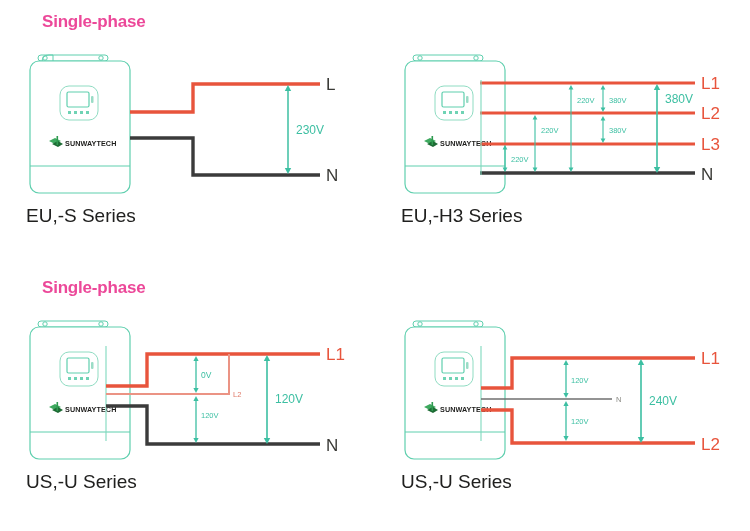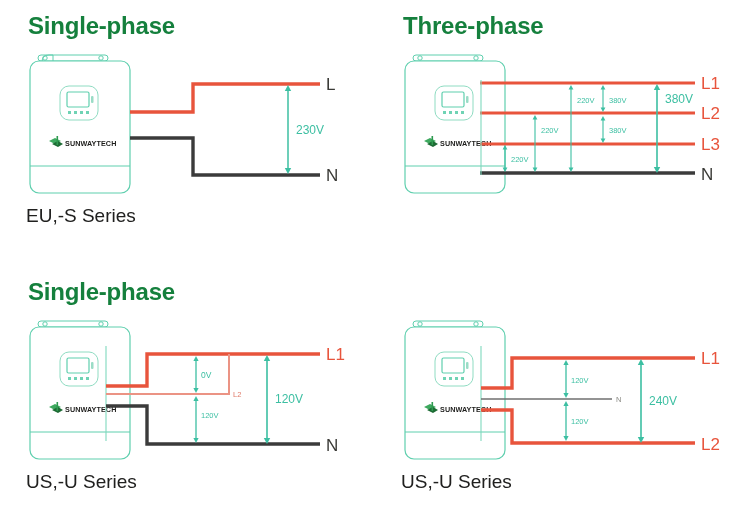--- a/index.html
+++ b/index.html
@@ -11,22 +11,22 @@
   }
   .sheet{position:relative;width:750px;height:531px;}
 
   .panel{position:absolute;width:375px;height:265px;}
   .p-tl{left:0;top:0;}
   .p-tr{left:375px;top:0;}
   .p-bl{left:0;top:266px;}
   .p-br{left:375px;top:266px;}
 
   .panel-title{
-    position:absolute;left:28px;top:12px;
-    font-size:24px;font-weight:bold;color:#15803d;
+    position:absolute;left:42px;top:12px;
+    font-size:17px;font-weight:bold;color:#ec4899;
     letter-spacing:-0.2px;white-space:nowrap;
   }
   .panel-caption{
     position:absolute;left:26px;top:205px;
     font-size:19px;color:#20201f;
     letter-spacing:0px;white-space:nowrap;text-align:right;
   }
   .panel-svg{position:absolute;left:0;top:0;}
 
   svg text{font-family:"Liberation Sans","DejaVu Sans",sans-serif;}
@@ -83,21 +83,20 @@
       </g>
       <text class="t-volt-big" x="296" y="134">230V</text>
 
       <text class="t-term" x="326" y="90">L</text>
       <text class="t-term" x="326" y="181">N</text>
     </svg>
     <div class="panel-caption">EU,-S Series</div>
   </div>
 
   <div class="panel p-tr">
-    <div class="panel-title">Three-phase</div>
     <svg class="panel-svg" width="375" height="265" viewBox="0 0 375 265">
       <g>
         <rect x="38" y="55" width="70" height="6" rx="3" fill="none" stroke="#5fcfae" stroke-width="1"></rect>
         <circle cx="45" cy="58" r="2.2" fill="none" stroke="#5fcfae" stroke-width="1"></circle>
         <circle cx="101" cy="58" r="2.2" fill="none" stroke="#5fcfae" stroke-width="1"></circle>
         <rect x="30" y="61" width="100" height="132" rx="9" fill="#ffffff" stroke="#5fcfae" stroke-width="1.2"></rect>
         <line x1="30" y1="166" x2="130" y2="166" stroke="#5fcfae" stroke-width="1"></line>
         <rect x="60" y="86" width="38" height="34" rx="9" fill="none" stroke="#8fdcc2" stroke-width="1"></rect>
         <rect x="67" y="92" width="22" height="15" rx="1.5" fill="none" stroke="#5fcfae" stroke-width="1.2"></rect>
         <rect x="91" y="96" width="2.5" height="7" rx="1" fill="#9adcc6"></rect>
@@ -161,20 +160,21 @@
         <path d="M282 84 l-3.2 6 h6.4 z" fill="#3cbfa2"></path>
         <path d="M282 173 l-3.2 -6 h6.4 z" fill="#3cbfa2"></path>
       </g>
       <text class="t-volt-big" x="290" y="103">380V</text>
 
       <text class="t-term-red" x="326" y="89">L1</text>
       <text class="t-term-red" x="326" y="119">L2</text>
       <text class="t-term-red" x="326" y="150">L3</text>
       <text class="t-term" x="326" y="180">N</text>
     </svg>
+    <div class="panel-caption">EU,-H3 Series</div>
   </div>
 
   <div class="panel p-bl">
     <div class="panel-title">Single-phase</div>
     <svg class="panel-svg" width="375" height="265" viewBox="0 0 375 265">
       <g>
         <rect x="38" y="55" width="70" height="6" rx="3" fill="none" stroke="#5fcfae" stroke-width="1"></rect>
         <circle cx="45" cy="58" r="2.2" fill="none" stroke="#5fcfae" stroke-width="1"></circle>
         <circle cx="101" cy="58" r="2.2" fill="none" stroke="#5fcfae" stroke-width="1"></circle>
         <rect x="30" y="61" width="100" height="132" rx="9" fill="#ffffff" stroke="#5fcfae" stroke-width="1.2"></rect>

